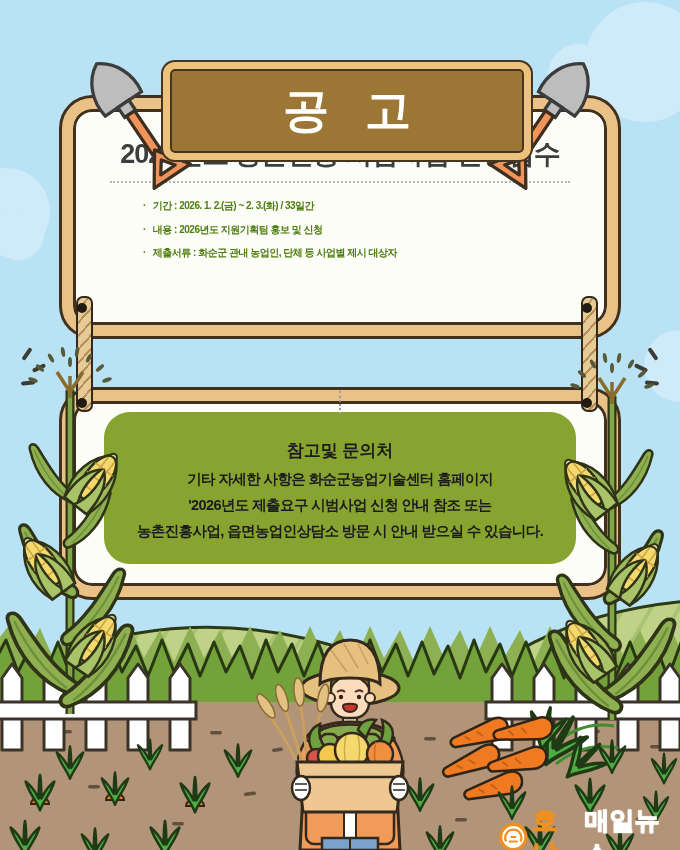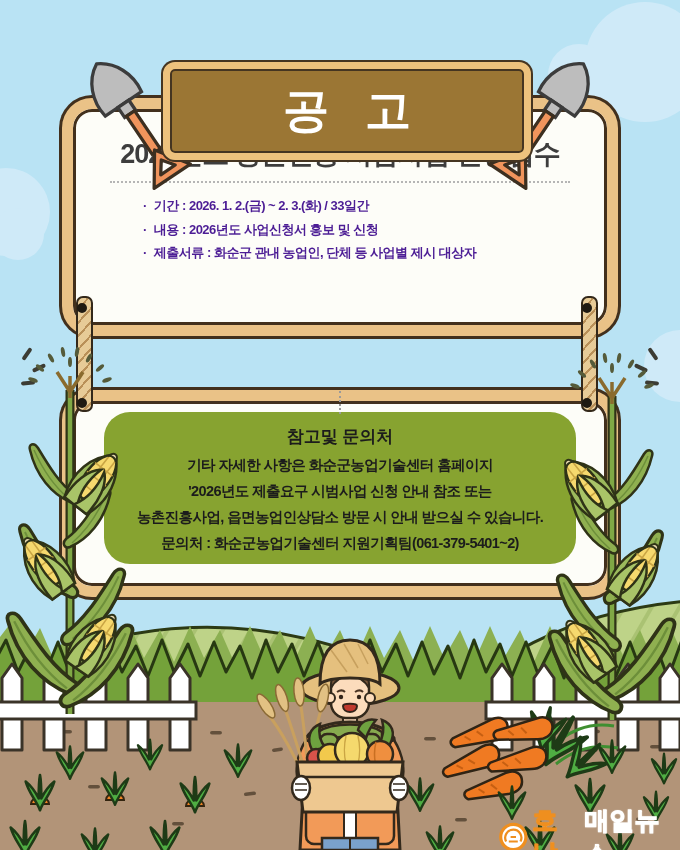--- a/index.html
+++ b/index.html
@@ -16,24 +16,24 @@
   .shovel-l{left:96px;top:50px;transform:rotate(-34deg);}
   .shovel-r{left:506px;top:50px;transform:scaleX(-1) rotate(-34deg);}
   
   .card{position:absolute;box-sizing:border-box;background:#fdfdf8;border:11px solid #eac287;
     border-radius:30px;box-shadow:0 0 0 3px #42301d, inset 0 0 0 3px #42301d;z-index:2;}
   #card1{left:62px;top:98px;width:556px;height:238px;}
   #card2{left:62px;top:390px;width:556px;height:207px;}
   .notice-title{margin-top:27px;text-align:center;font-size:27px;font-weight:900;color:#3d3d3d;letter-spacing:-1px;}
   .divider{width:86%;margin:9px auto 11px auto;border-bottom:2px dotted #b5b5b5;height:0;}
   .bullet-list{margin-left:70px;}
-  .bullet-row{font-size:13px;font-weight:600;color:#4c1d95;line-height:23.5px;letter-spacing:-0.5px;white-space:nowrap;}
+  .bullet-row{font-size:10px;font-weight:600;color:#4d7c0f;line-height:23.5px;letter-spacing:-0.5px;white-space:nowrap;}
   .bullet-mark{margin-right:7px;}
   .green-box{margin:11px auto 0 auto;width:472px;height:152px;background:#87a330;border-radius:26px;
-    box-sizing:border-box;padding-top:13px;}
+    box-sizing:border-box;padding-top:27px;}
   .info-title{text-align:center;font-size:17px;font-weight:900;color:#1c1c1c;margin-bottom:4px;}
   .info-line{text-align:center;font-size:14.5px;font-weight:700;color:#1c1c1c;line-height:26px;letter-spacing:-0.6px;white-space:nowrap;}
   
   .rope{position:absolute;width:13px;height:112px;top:296px;z-index:2;border:2px solid #33281a;border-radius:7px;
     background:repeating-linear-gradient(-48deg,#e7cb97 0 4px,#b99058 4px 6px,#e7cb97 6px 9px);}
   .rope-l{left:76px;} .rope-r{left:581px;}
   .rope-dot{position:absolute;width:10px;height:10px;background:#1f1a12;border-radius:50%;z-index:3;}
   .fold-line{position:absolute;left:339px;top:391px;height:23px;width:0;border-left:2px dotted #9a9a9a;z-index:3;}
   .dashmark{position:absolute;width:14px;height:4px;background:#3c3c34;border-radius:2px;z-index:2;}
   
@@ -250,32 +250,31 @@
         <path d="M295 204 L307 204 M295 210 L307 210 M393 204 L405 204 M393 210 L405 210" stroke-width="1.5" fill="none"></path>
       </g>
     </g>
   </svg>
 
   <div class="card" id="card1">
     <div class="notice-title">2026년도 농촌진흥 시범사업 신청접수</div>
     <div class="divider"></div>
     <div class="bullet-list">
       <div class="bullet-row"><span class="bullet-mark">·</span><span>기간 : 2026. 1. 2.(금) ~ 2. 3.(화) / 33일간</span></div>
-      <div class="bullet-row"><span class="bullet-mark">·</span><span>내용 : 2026년도 사업신청서 홍보 및 신청</span></div>
+      <div class="bullet-row"><span class="bullet-mark">·</span><span>내용 : 2026년도 지원기획팀 홍보 및 신청</span></div>
       <div class="bullet-row"><span class="bullet-mark">·</span><span>제출서류 : 화순군 관내 농업인, 단체 등 사업별 제시 대상자</span></div>
     </div>
   </div>
 
   <div class="card" id="card2">
     <div class="green-box">
       <div class="info-title">참고및 문의처</div>
       <div class="info-line">기타 자세한 사항은 화순군농업기술센터 홈페이지</div>
       <div class="info-line">'2026년도 제출요구 시범사업 신청 안내 참조 또는</div>
       <div class="info-line">농촌진흥사업, 읍면농업인상담소 방문 시 안내 받으실 수 있습니다.</div>
-      <div class="info-line">문의처 : 화순군농업기술센터 지원기획팀(061-379-5401~2)</div>
     </div>
   </div>
 
   <div class="rope rope-l"></div>
   <div class="rope rope-r"></div>
   <div class="rope-dot" style="left:77px;top:303px;"></div>
   <div class="rope-dot" style="left:77px;top:398px;"></div>
   <div class="rope-dot" style="left:582px;top:303px;"></div>
   <div class="rope-dot" style="left:582px;top:398px;"></div>
   <div class="fold-line"></div>

